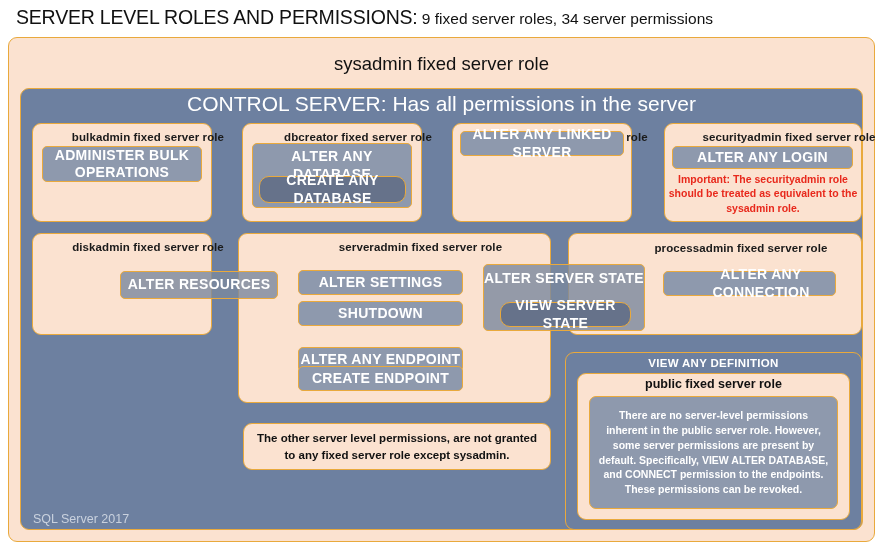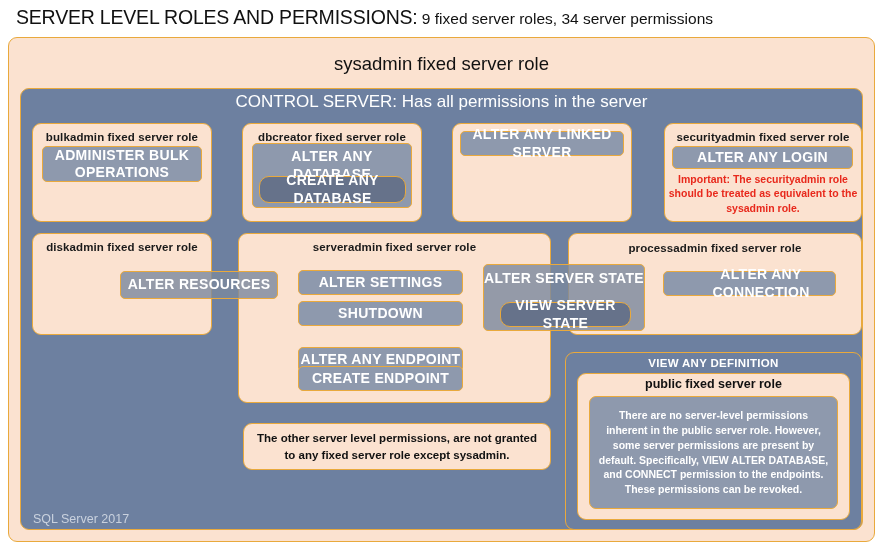--- a/index.html
+++ b/index.html
@@ -20,38 +20,38 @@
 
   
   .peach{
     background:#fbe2d0;border:1.6px solid #e9a93c;border-radius:9px;
   }
   .blue{
     background:#6d80a0;border:1.6px solid #e9a93c;border-radius:9px;
   }
   .role-title{
     width:100%;text-align:center;font-size:11.5px;font-weight:bold;
-    color:#1a1a1a;letter-spacing:0.1px;
+    color:#1a1a1a;letter-spacing:0.1px;padding-left:26px;
   }
 
   
   .chip{
     background:#8e99ad;border:1.4px solid #e9a93c;border-radius:5px;
     color:#ffffff;font-weight:bold;font-size:14px;letter-spacing:0.3px;
     display:flex;align-items:center;justify-content:center;text-align:center;
     line-height:1.25;
   }
   .chip.translucent{background:rgba(122,136,158,0.80);}
   .chip.dark{background:#66728a;border-radius:10px;}
 
   
   #sysadmin-panel{left:8px;top:37px;width:867px;height:505px;}
   #sysadmin-label{left:8px;top:53px;width:867px;font-size:18.5px;font-weight:normal;text-align:center;color:#111;}
   #control-server-panel{left:20px;top:88px;width:843px;height:442px;}
-  #control-server-label{left:20px;top:92px;width:843px;text-align:center;font-size:17px;color:#ffffff;}
+  #control-server-label{left:20px;top:92px;width:843px;text-align:center;font-size:21px;color:#ffffff;}
 
   #bulkadmin{left:32px;top:123px;width:180px;height:99px;}
   #dbcreator{left:242px;top:123px;width:180px;height:99px;}
   #setupadmin{left:452px;top:123px;width:180px;height:99px;}
   #securityadmin{left:664px;top:123px;width:198px;height:99px;}
 
   #diskadmin{left:32px;top:233px;width:180px;height:102px;}
   #serveradmin{left:238px;top:233px;width:313px;height:170px;}
   #processadmin{left:568px;top:233px;width:294px;height:102px;}
 

